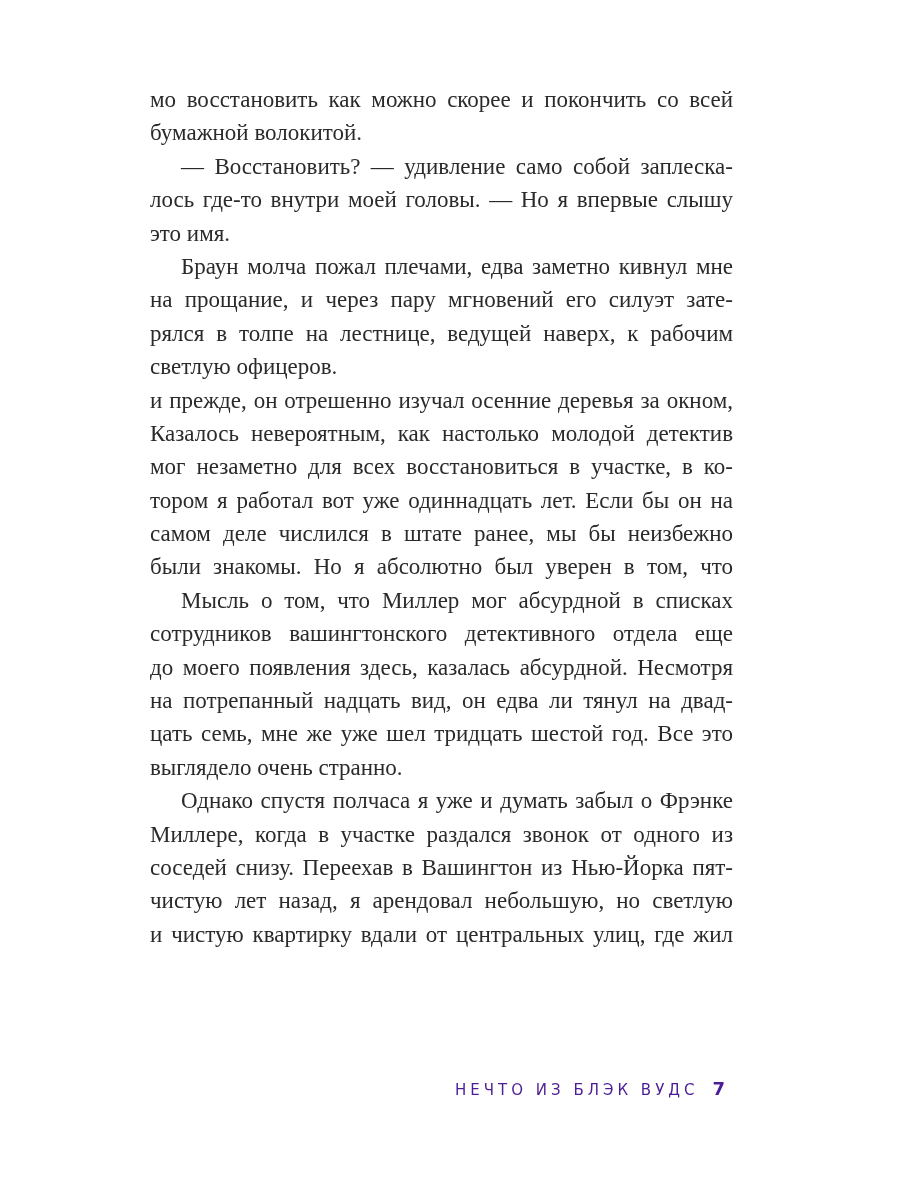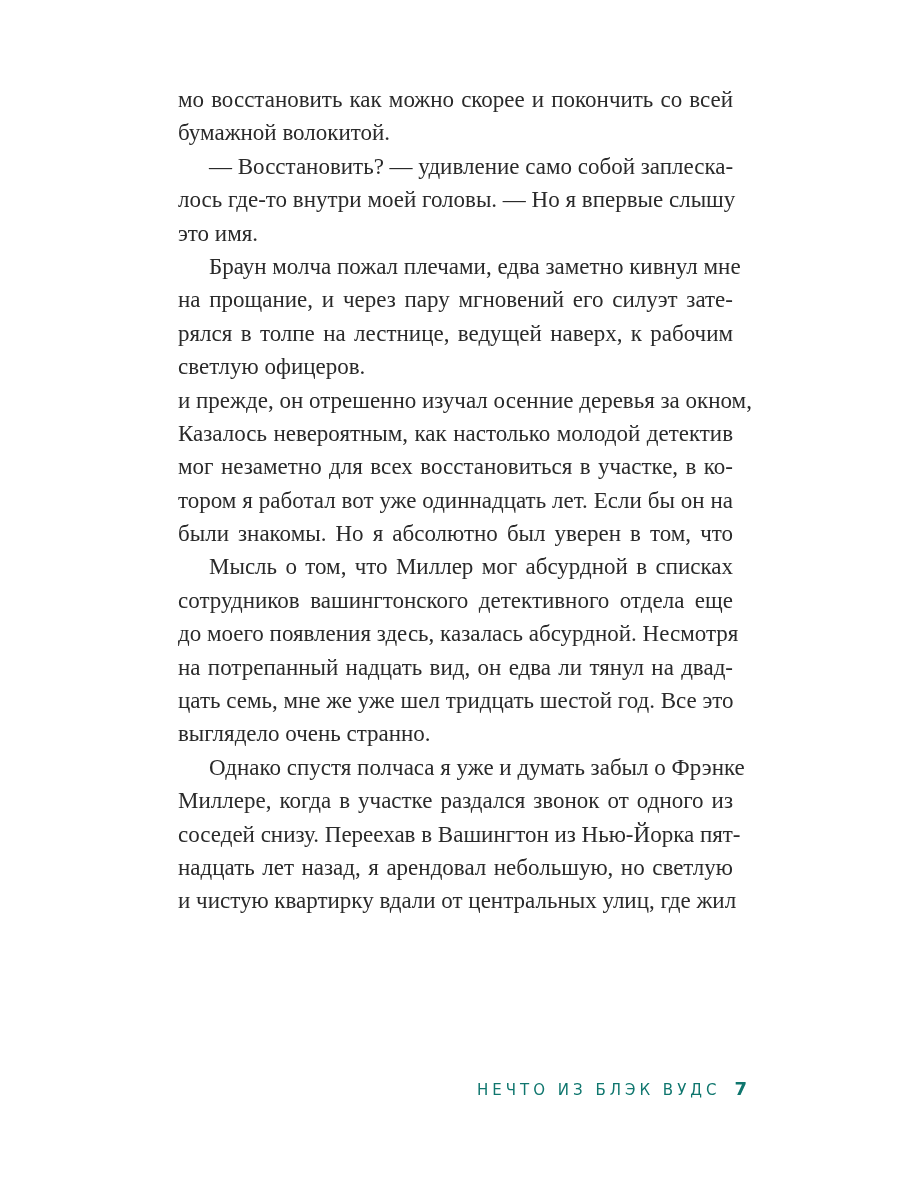--- a/index.html
+++ b/index.html
@@ -32,36 +32,35 @@
       color: #2a2a2a;
       text-align: justify;
       hyphens: manual;
     }
     .line {
       display: block;
       white-space: nowrap;
       height: 33.4px;
       text-align: justify;
       text-align-last: justify;
-      margin-left: 28px;
     }
     .line.last {
       text-align-last: left;
     }
     .line.indent {
       padding-left: 31px;
     }
     .running-footer {
       position: absolute;
       top: 1078px;
-      right: 153px;
+      right: 175px;
       font-family: "DejaVu Sans", "Liberation Sans", sans-serif;
       font-size: 15px;
       letter-spacing: 4px;
-      color: #0f766e;
+      color: #4c1d95;
       white-space: nowrap;
       display: flex;
       align-items: baseline;
     }
     .footer-title {
       font-weight: normal;
     }
     .page-number {
       font-weight: bold;
       letter-spacing: 0;
@@ -87,35 +86,36 @@
         <span class="line indent">Браун молча пожал плечами, едва заметно кивнул мне</span>
         <span class="line">на прощание, и через пару мгновений его силуэт зате-</span>
         <span class="line">рялся в толпе на лестнице, ведущей наверх, к рабочим</span>
         <span class="line last">светлую офицеров.</span>
       </div>
       <div>
         <span class="line">и прежде, он отрешенно изучал осенние деревья за окном,</span>
         <span class="line">Казалось невероятным, как настолько молодой детектив</span>
         <span class="line">мог незаметно для всех восстановиться в участке, в ко-</span>
         <span class="line">тором я работал вот уже одиннадцать лет. Если бы он на</span>
+        <span class="line">самом деле числился в штате ранее, мы бы неизбежно</span>
         <span class="line">были знакомы. Но я абсолютно был уверен в том, что</span>
       </div>
       <div>
         <span class="line indent">Мысль о том, что Миллер мог абсурдной в списках</span>
         <span class="line">сотрудников вашингтонского детективного отдела еще</span>
         <span class="line">до моего появления здесь, казалась абсурдной. Несмотря</span>
         <span class="line">на потрепанный надцать вид, он едва ли тянул на двад-</span>
         <span class="line">цать семь, мне же уже шел тридцать шестой год. Все это</span>
         <span class="line last">выглядело очень странно.</span>
       </div>
       <div>
         <span class="line indent">Однако спустя полчаса я уже и думать забыл о Фрэнке</span>
         <span class="line">Миллере, когда в участке раздался звонок от одного из</span>
         <span class="line">соседей снизу. Переехав в Вашингтон из Нью-Йорка пят-</span>
-        <span class="line">надцать лет назад, я арендовал небольшую, но светлую</span>
+        <span class="line">чистую лет назад, я арендовал небольшую, но светлую</span>
         <span class="line">и чистую квартирку вдали от центральных улиц, где жил</span>
       </div>
     </div>
 
   <div class="running-footer">
     <span class="footer-title">НЕЧТО ИЗ БЛЭК ВУДС</span>
     <span class="page-number">7</span>
   </div>
 </div>
 

